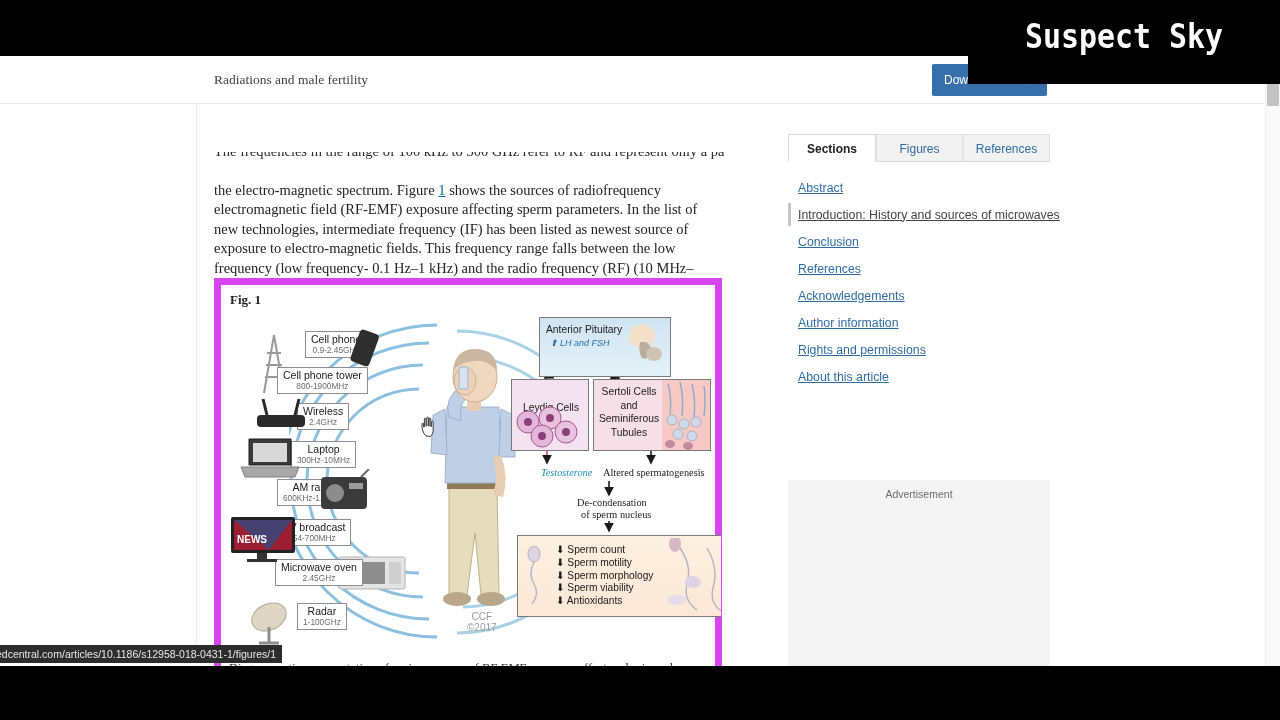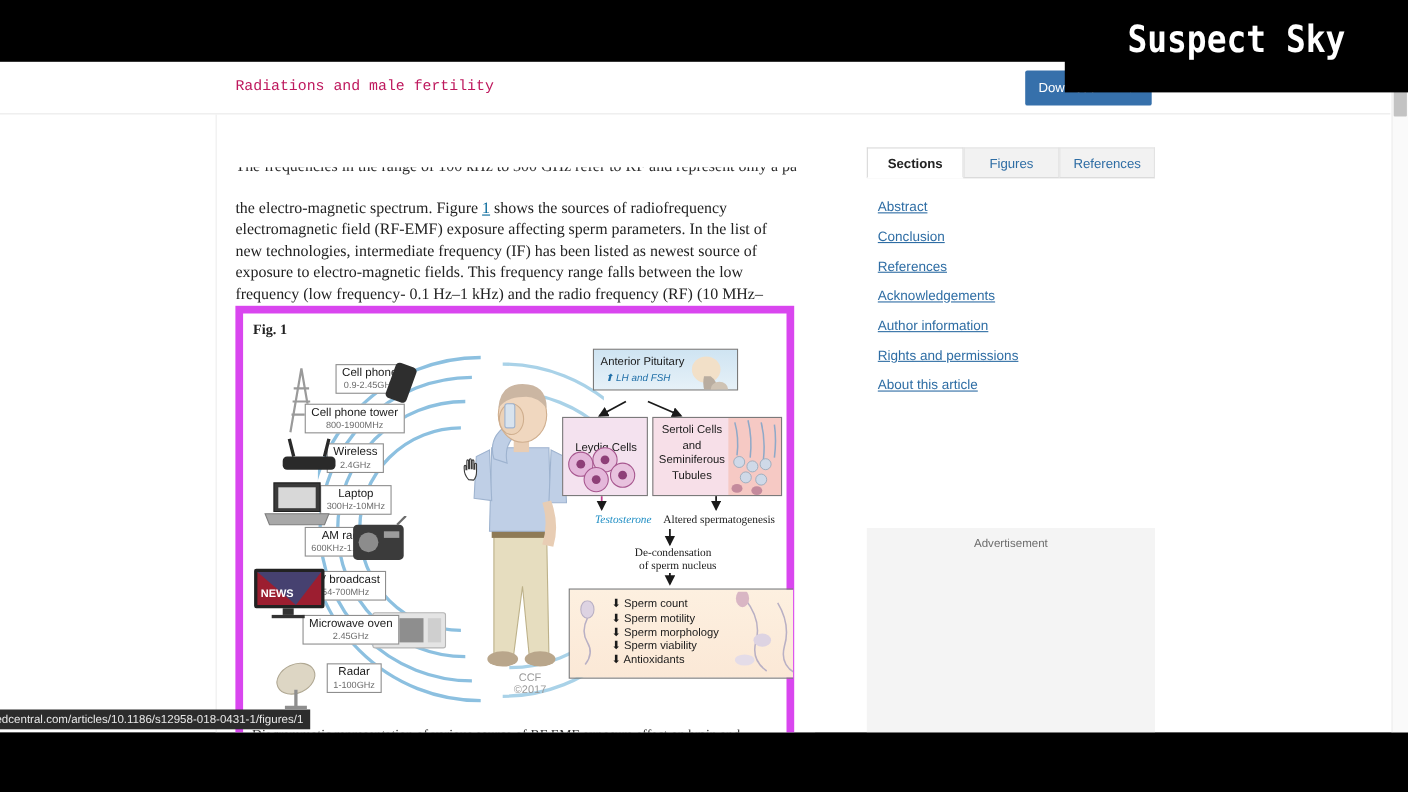--- a/index.html
+++ b/index.html
@@ -39,23 +39,23 @@
   
   .sticky-header {
     position: absolute; left: 0; top: 0;
     width: 1264px; height: 48px;
     background: #ffffff;
     border-bottom: 1px solid #e8e8e8;
     z-index: 20;
   }
   .sticky-title {
     position: absolute; left: 214px; top: 16px;
-    font-family: Liberation Mono, monospace;
+    font-family: Liberation Serif, serif;
     font-size: 13.5px;
-    color: #be185d;
+    color: #404040;
     white-space: nowrap;
   }
   .download-btn {
     position: absolute; left: 932px; top: 8px;
     width: 115px; height: 32px;
     background: #3670ab;
     border: none;
     border-radius: 2px;
     color: #ffffff;
     font-size: 12px;
@@ -296,21 +296,21 @@
   .person { position: absolute; left: 190px; top: 28px; z-index: 3; }
 
   
   .bio-box {
     position: absolute;
     border: 1px solid #7a7a7a;
     z-index: 5;
     overflow: hidden;
   }
   .bio-pituitary {
-    left: 310px; top: 8px; width: 132px; height: 38px;
+    left: 310px; top: 8px; width: 132px; height: 60px;
     background: linear-gradient(180deg,#cfe4f2 0%, #e6f1f8 100%);
     padding-left: 24px;
   }
   .bio-leydig {
     left: 282px; top: 70px; width: 78px; height: 72px;
     background: #f4e2ef;
   }
   .bio-sertoli {
     left: 364px; top: 70px; width: 118px; height: 72px;
     background: #f7dfe8;
@@ -644,20 +644,23 @@
         </div>
         <div class="tab inactive tab-2">
           <span>References</span>
         </div>
       </div>
 
       <div class="section-list">
         <div class="section-item">
           <a href="#">Abstract</a>
         </div>
+        <div class="section-item current">
+          <a href="#">Introduction: History and sources of microwaves</a>
+        </div>
         <div class="section-item">
           <a href="#">Conclusion</a>
         </div>
         <div class="section-item">
           <a href="#">References</a>
         </div>
         <div class="section-item">
           <a href="#">Acknowledgements</a>
         </div>
         <div class="section-item">

